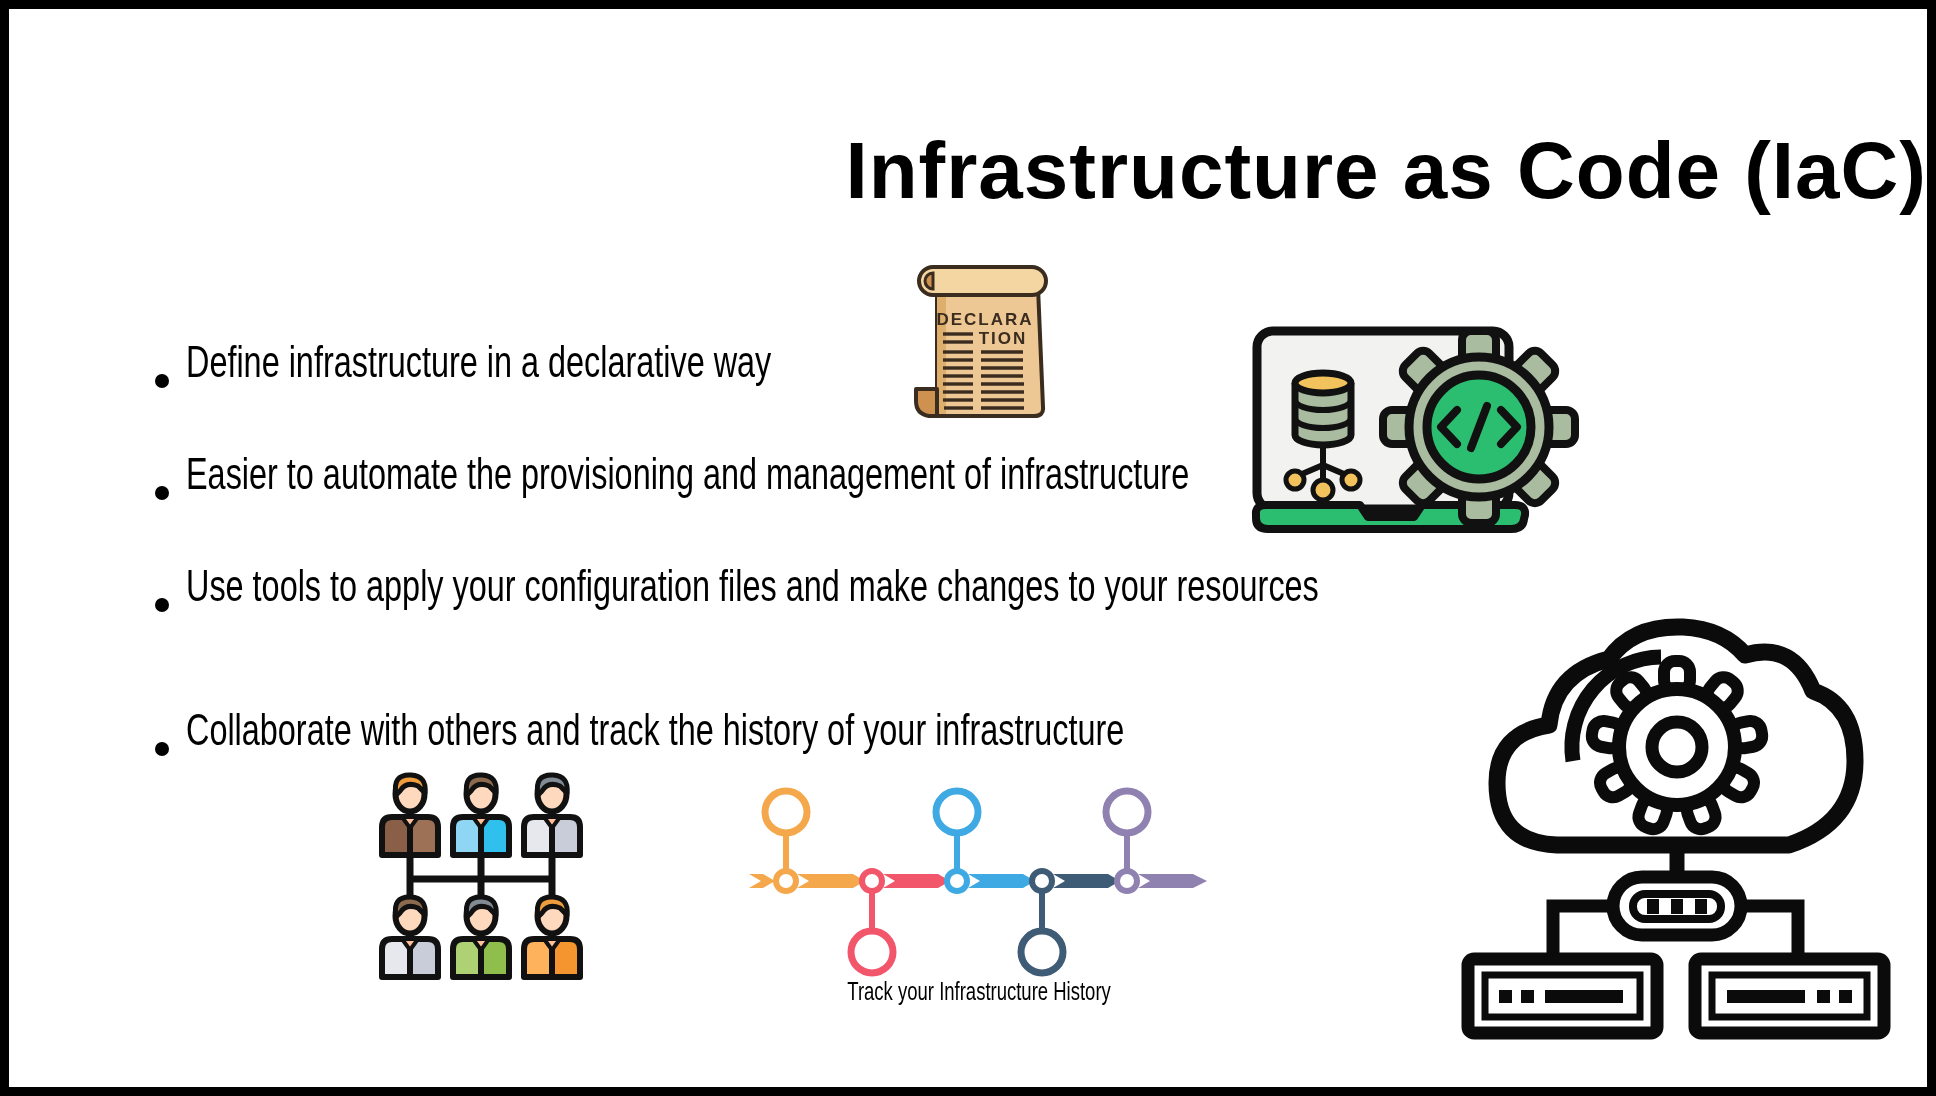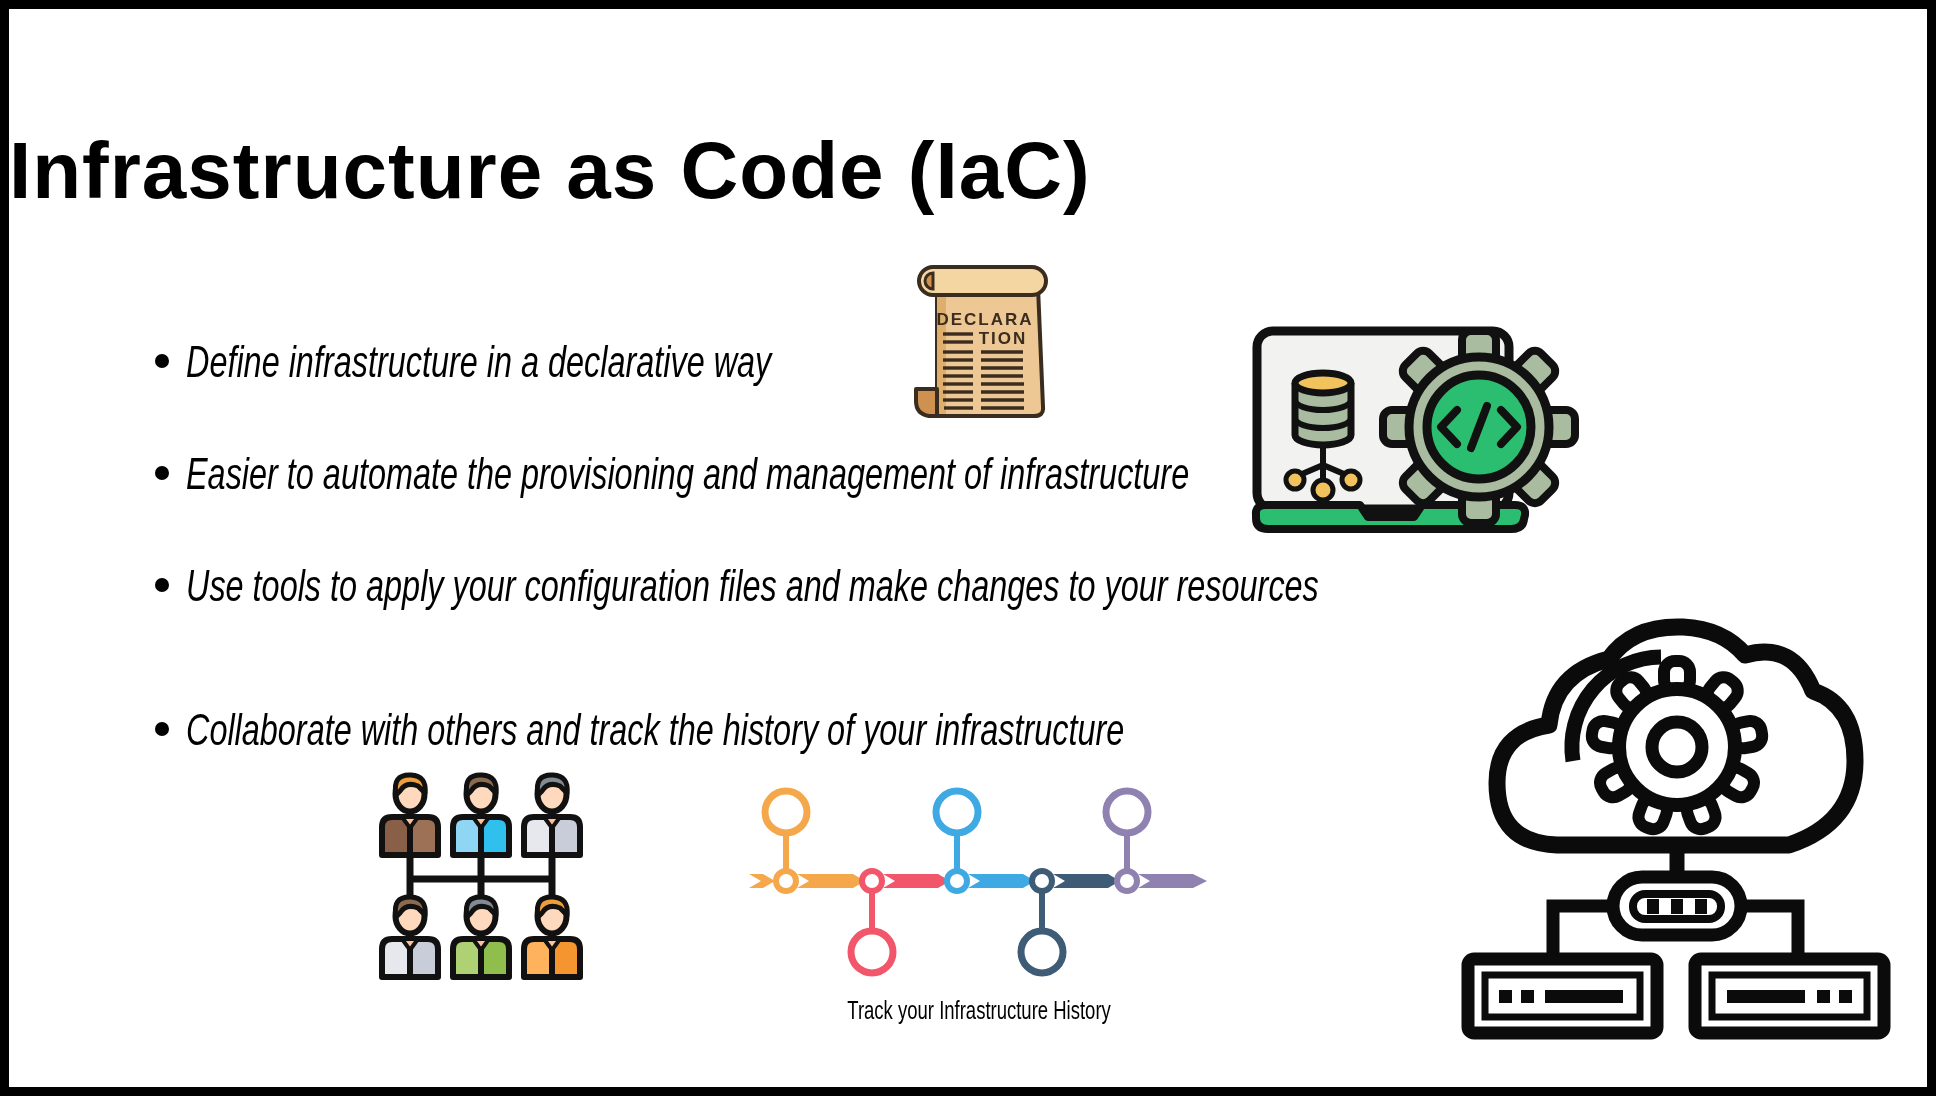--- a/index.html
+++ b/index.html
@@ -3,41 +3,41 @@
 <meta charset="utf-8">
 <style>
   html,body { margin:0; padding:0; background:#ffffff; }
   .canvas {
     position:relative; width:1936px; height:1096px;
     background:#ffffff; border:9px solid #000; box-sizing:border-box;
     font-family:"Liberation Sans", sans-serif; overflow:hidden;
   }
   .title {
     position:absolute; left:0; right:0; top:62px;
-    text-align:left; font-size:80px; font-weight:bold; color:#000;
+    text-align:right; font-size:80px; font-weight:bold; color:#000;
     letter-spacing:1px;
   }
-  .bullet-row { position:absolute; left:146px; display:flex; align-items:flex-start;font-style:italic; }
+  .bullet-row { position:absolute; left:146px; display:flex; align-items:flex-end; }
   .bullet-row .dot {
     width:14px; height:14px; border-radius:50%; background:#000;
     margin-top:18px; margin-right:17px; flex:0 0 auto;
   }
   .bullet-row .txt {
     font-size:45px; color:#000; white-space:nowrap;
     transform:scaleX(0.72); transform-origin:0 50%;
   }
   .b1 { top:327px; } .b2 { top:439px; } .b3 { top:551px; } .b4 { top:663px;margin-top:32px; }
   .icon { position:absolute; }
   .scroll-icon   { left:898px;  top:255px; }
   .laptop-icon   { left:1242px; top:316px; }
   .people-icon   { left:365px;  top:760px; }
   .timeline-icon { left:740px;  top:772px; }
   .cloud-icon    { left:1452px; top:602px; }
   .timeline-caption {
-    position:absolute; left:740px; top:968px; width:460px; text-align:center;margin-top:19px;
+    position:absolute; left:740px; top:968px; width:460px; text-align:center;
   }
   .timeline-caption span {
     display:inline-block; font-size:25px; color:#000; white-space:nowrap;
     transform:scaleX(0.74); transform-origin:50% 50%;
   }
   .cloud-caption {
     position:absolute; left:1452px; top:1032px; width:430px; text-align:center;
   }
   .cloud-caption span {
     display:inline-block; font-size:26px; color:#000;

